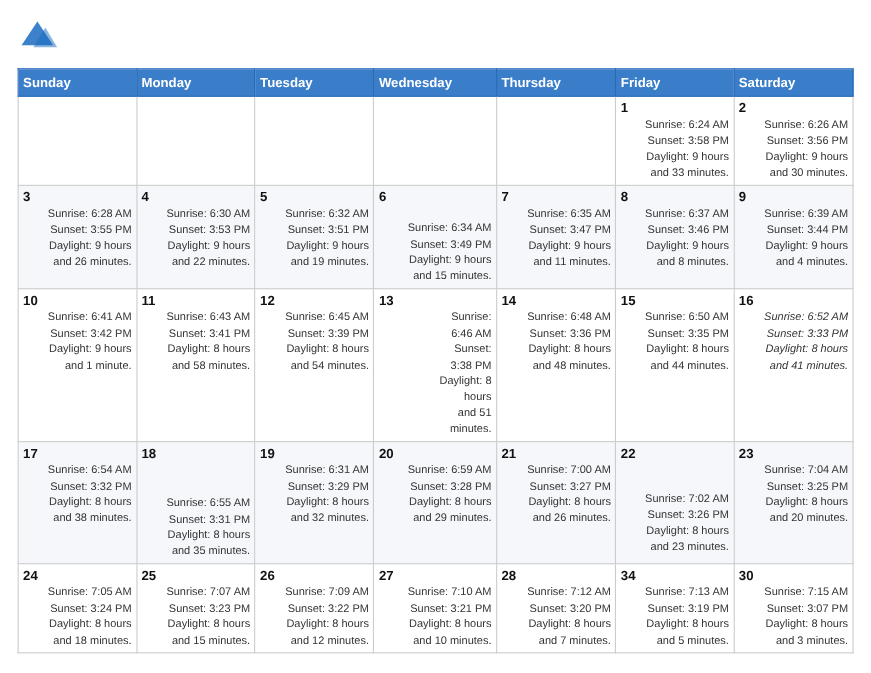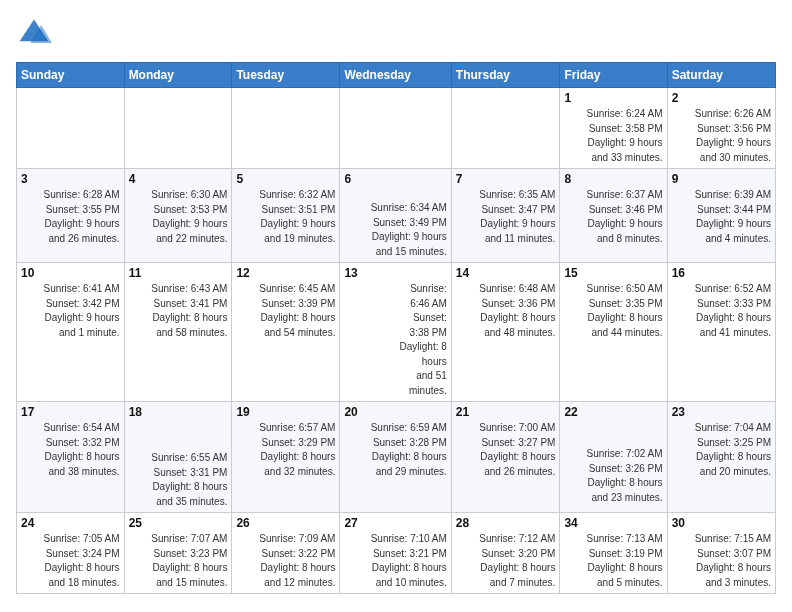--- a/index.html
+++ b/index.html
@@ -234,21 +234,21 @@
           </td>
           <td>
             <div class="day-num">15</div>
             <div class="day-info" style="white-space: pre-line;">Sunrise: 6:50 AM
 Sunset: 3:35 PM
 Daylight: 8 hours
 and 44 minutes.</div>
           </td>
           <td>
             <div class="day-num">16</div>
-            <div class="day-info" style="white-space: pre-line;">Sunrise: 6:52 AM
+            <div class="day-info" style="white-space: pre-line; font-style: italic;">Sunrise: 6:52 AM
 Sunset: 3:33 PM
 Daylight: 8 hours
 and 41 minutes.</div>
           </td>
         </tr>
         <tr>
           <td>
             <div class="day-num">17</div>
             <div class="day-info" style="white-space: pre-line;">Sunrise: 6:54 AM
 Sunset: 3:32 PM
@@ -257,21 +257,21 @@
           </td>
           <td>
             <div class="day-num">18</div>
             <div class="day-info" style="white-space: pre-line; margin-top: 32px;">Sunrise: 6:55 AM
 Sunset: 3:31 PM
 Daylight: 8 hours
 and 35 minutes.</div>
           </td>
           <td>
             <div class="day-num">19</div>
-            <div class="day-info" style="white-space: pre-line;">Sunrise: 6:57 AM
+            <div class="day-info" style="white-space: pre-line;">Sunrise: 6:31 AM
 Sunset: 3:29 PM
 Daylight: 8 hours
 and 32 minutes.</div>
           </td>
           <td>
             <div class="day-num">20</div>
             <div class="day-info" style="white-space: pre-line;">Sunrise: 6:59 AM
 Sunset: 3:28 PM
 Daylight: 8 hours
 and 29 minutes.</div>

